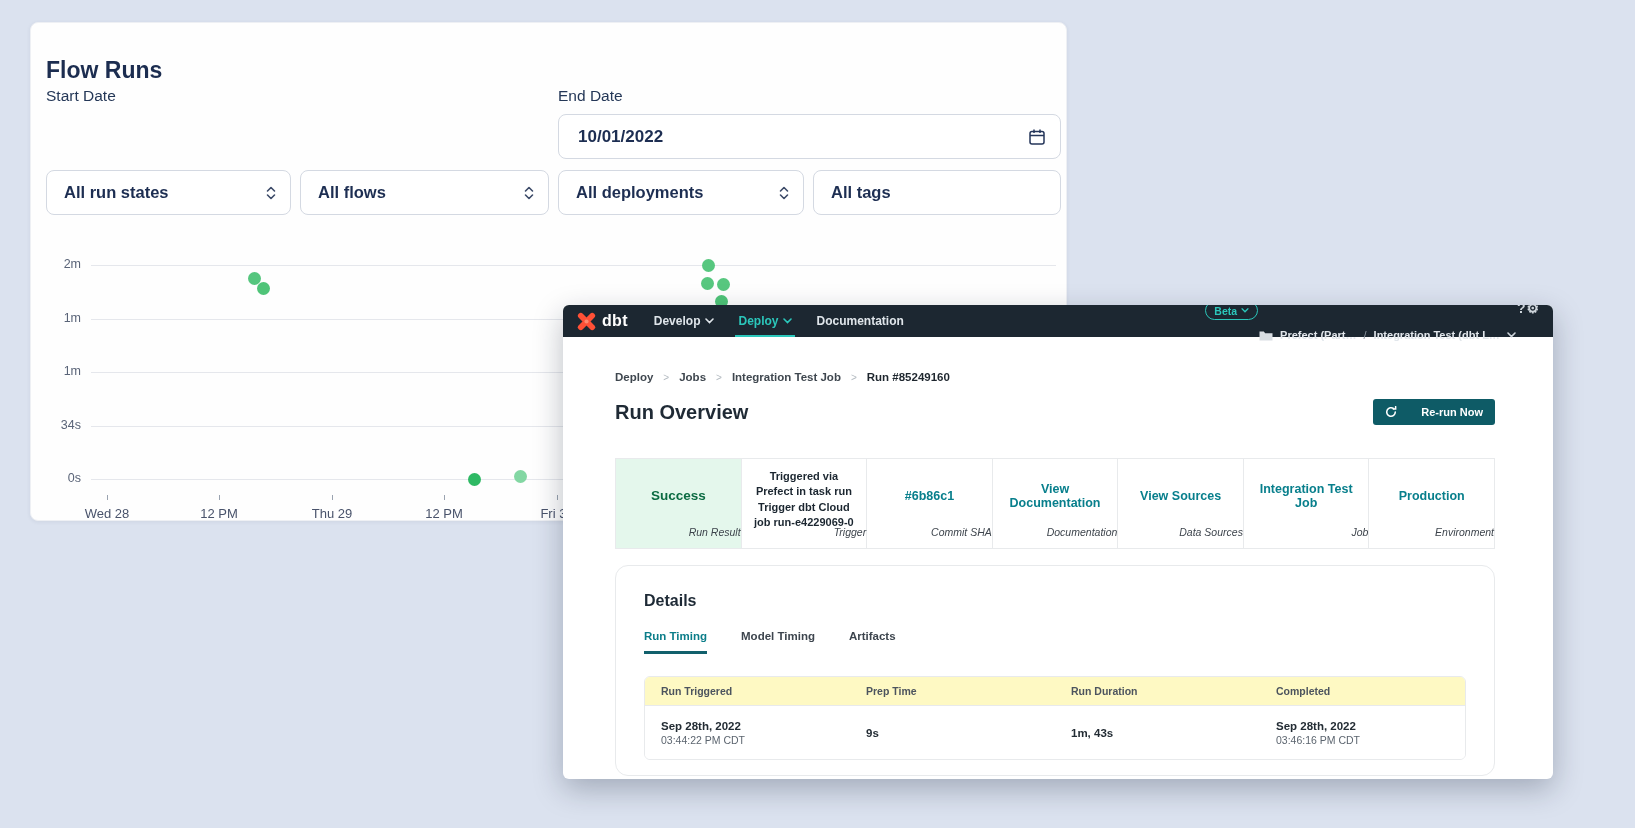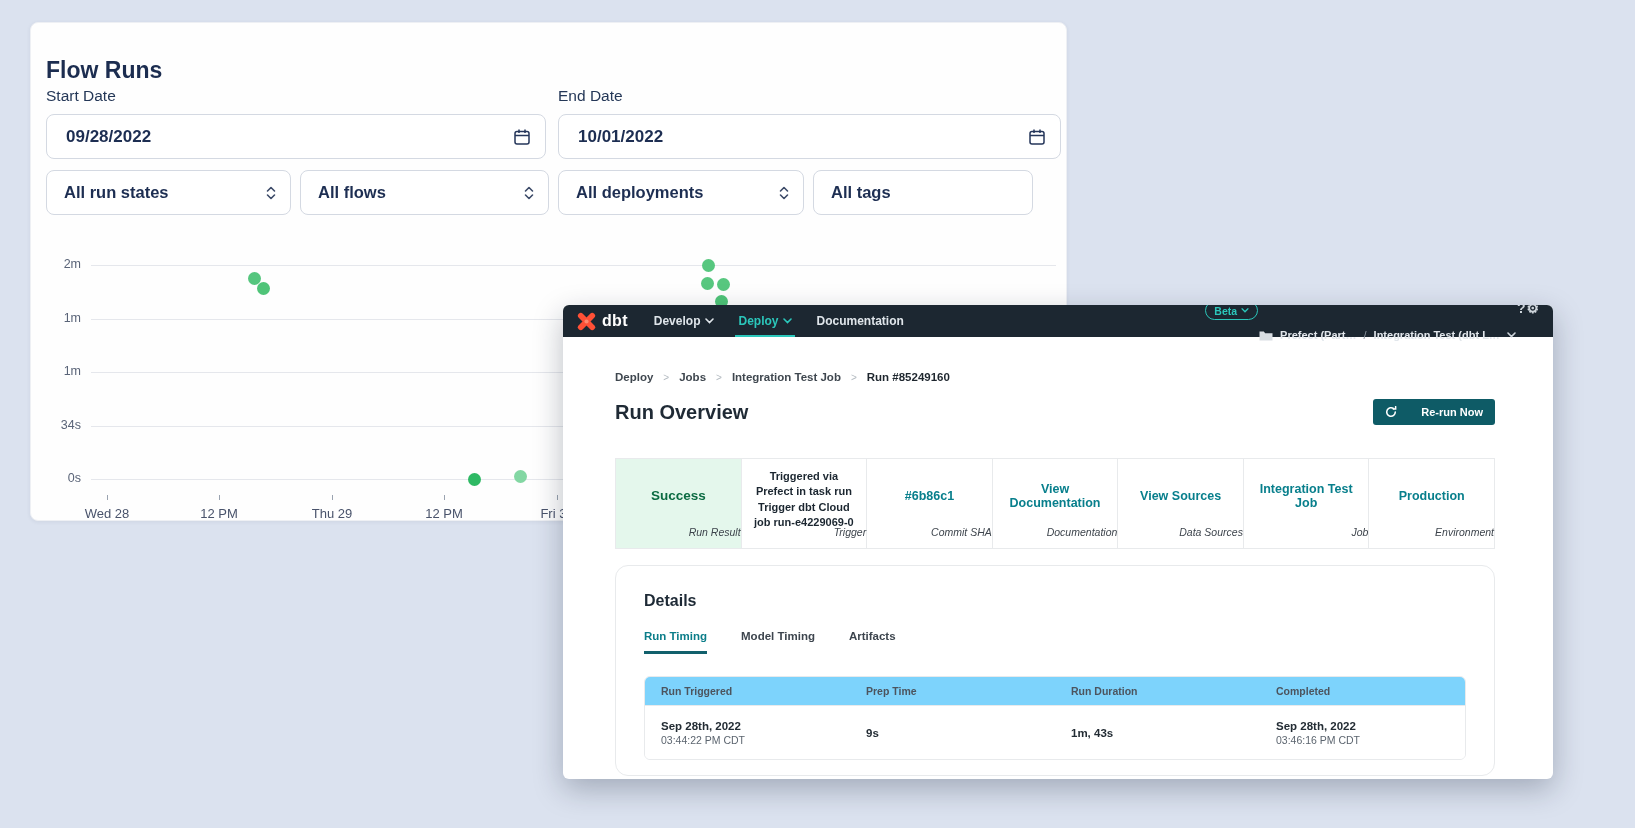--- a/index.html
+++ b/index.html
@@ -89,47 +89,38 @@
 
   .details-card {
     position:absolute; top:260px; left:52px; right:58px; height:211px;
     border:1px solid #e8eaec; border-radius:13px; background:#fff; padding:26px 28px;
   }
   .details-title { font-size:16px; font-weight:700; color:#1d2935; }
   .tabs { display:flex; gap:34px; margin-top:20px; }
   .tab { font-size:11.5px; font-weight:600; color:#3d454e; padding-bottom:9px; cursor:pointer; }
   .tab.active { color:#0b7d89; font-weight:700; border-bottom:3px solid #11606c; }
   .run-table { margin-top:22px; border:1px solid #e8eaec; border-radius:6px; overflow:hidden; }
-  .rt-head { display:grid; grid-template-columns:repeat(4,1fr); background:#7dd3fc; border-bottom:1px solid #e8eaec; height:29px; align-items:center; }
+  .rt-head { display:grid; grid-template-columns:repeat(4,1fr); background:#fef9c3; border-bottom:1px solid #e8eaec; height:29px; align-items:center; }
   .rt-head .h { font-size:10.5px; font-weight:600; color:#4c545e; padding-left:16px; }
   .rt-row { display:grid; grid-template-columns:repeat(4,1fr); height:53px; align-items:center; background:#fff; }
   .rt-row .c { padding-left:16px; }
   .rt-main { font-size:11.5px; font-weight:600; color:#232c34; }
   .rt-sub { font-size:10.5px; color:#5c656f; margin-top:2px; }
 </style>
 </head>
 <body>
 
 <div id="stage">
 
   <section class="prefect-panel">
     <h1 class="pf-title">Flow Runs</h1>
 
     <div class="pf-label" style="left:15px;">Start Date</div>
     <div class="pf-label" style="left:527px;">End Date</div>
 
-    <div class="pf-input" style="left:15px; width:500px;">
-      <span class="val">09/28/2022</span>
-      <svg class="icon-cal" width="18" height="18" viewBox="0 0 18 18" fill="none" stroke="#25365a" stroke-width="1.5">
-        <rect x="2" y="3.5" width="14" height="12.5" rx="2"></rect>
-          <line x1="2" y1="7.5" x2="16" y2="7.5"></line>
-          <line x1="6" y1="1.5" x2="6" y2="5"></line>
-          <line x1="12" y1="1.5" x2="12" y2="5"></line>
-      </svg>
-    </div>
     <div class="pf-input" style="left:527px; width:503px;">
       <span class="val">10/01/2022</span>
       <svg class="icon-cal" width="18" height="18" viewBox="0 0 18 18" fill="none" stroke="#25365a" stroke-width="1.5">
         <rect x="2" y="3.5" width="14" height="12.5" rx="2"></rect>
           <line x1="2" y1="7.5" x2="16" y2="7.5"></line>
           <line x1="6" y1="1.5" x2="6" y2="5"></line>
           <line x1="12" y1="1.5" x2="12" y2="5"></line>
       </svg>
     </div>
 
@@ -147,21 +138,21 @@
           <polyline points="2.5,10 6,13.5 9.5,10"></polyline>
       </svg>
     </div>
     <div class="pf-select" style="left:527px; width:246px;">
       <span class="val">All deployments</span>
       <svg class="icon-step" width="12" height="16" viewBox="0 0 12 16" fill="none" stroke="#3c4a68" stroke-width="1.6" stroke-linecap="round" stroke-linejoin="round">
         <polyline points="2.5,6 6,2.5 9.5,6"></polyline>
           <polyline points="2.5,10 6,13.5 9.5,10"></polyline>
       </svg>
     </div>
-    <div class="pf-select" style="left:782px; width:220px;">
+    <div class="pf-select" style="left:782px; width:248px;">
       <span class="val">All tags</span>
     </div>
 
     <div id="chart-layer">
         <div class="gridline" style="left: 60px; top: 242px; width: 965px;"></div>
         <div class="ylab" style="left: 8px; top: 234px;">2m</div>
         <div class="gridline" style="left: 60px; top: 296px; width: 965px;"></div>
         <div class="ylab" style="left: 8px; top: 288px;">1m</div>
         <div class="gridline" style="left: 60px; top: 349px; width: 965px;"></div>
         <div class="ylab" style="left: 8px; top: 341px;">1m</div>

